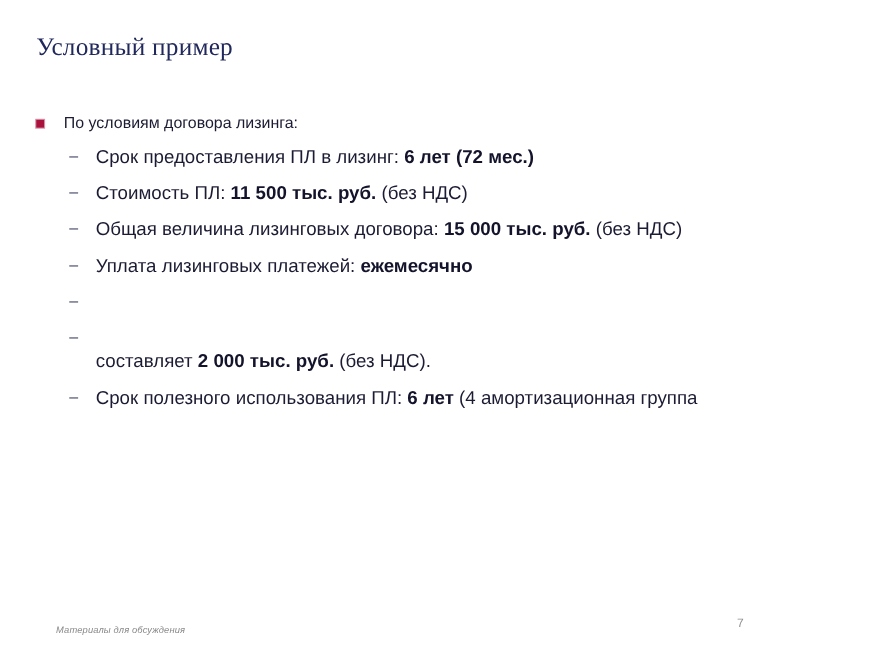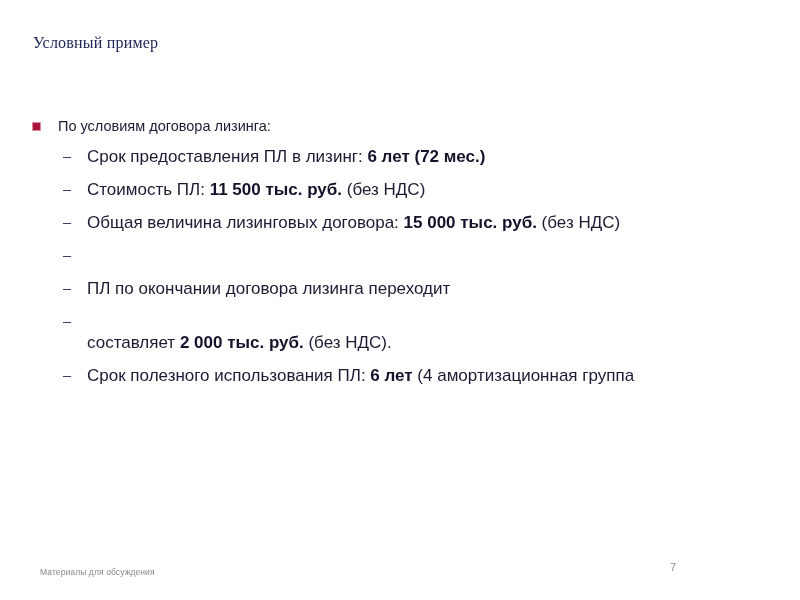--- a/index.html
+++ b/index.html
@@ -22,32 +22,32 @@
     inset: 0;
     background: #ffffff;
   }
 
   
   .slide-title {
     position: absolute;
     left: 33px;
     top: 29px;
     font-family: "Liberation Serif", "DejaVu Serif", serif;
-    font-size: 16px;
+    font-size: 23px;
     line-height: 28px;
     color: #21295c;
     letter-spacing: 0.2px;
     white-space: nowrap;
   }
 
   
   .body-block {
     position: absolute;
     left: 33px;
-    top: 116px;
+    top: 102px;
     width: 710px;
   }
 
   .lvl1-item {
     display: flex;
     align-items: flex-start;
     margin-bottom: 10px;
   }
   .sq-bullet {
     flex: 0 0 auto;
@@ -92,26 +92,27 @@
     max-width: 640px;
   }
   .lvl2-text b {
     font-weight: bold;
     color: #13132b;
   }
 
   
   .footer-note {
     position: absolute;
-    left: 40px;
+    left: 51px;
     top: 566px;
     font-size: 8.5px;
     line-height: 12px;
     color: #8a8a8a;
     letter-spacing: 0.1px;
+    font-style: italic;
   }
   .page-number {
     position: absolute;
     left: 670px;
     top: 560px;
     font-size: 11px;
     line-height: 14px;
     color: #8f8f8f;
   }
 </style>
@@ -137,24 +138,25 @@
         <li class="lvl2-item">
           <span class="dash-bullet">–</span>
           <span class="lvl2-text"><span>Стоимость ПЛ: </span><b>11 500 тыс. руб.</b><span> (без НДС)</span></span>
         </li>
         <li class="lvl2-item">
           <span class="dash-bullet">–</span>
           <span class="lvl2-text"><span>Общая величина лизинговых договора: </span><b>15 000 тыс. руб.</b><span> (без НДС)</span></span>
         </li>
         <li class="lvl2-item">
           <span class="dash-bullet">–</span>
+          <span class="lvl2-text"><span>Уплата лизинговых платежей: </span><b>ежемесячно</b></span>
         </li>
         <li class="lvl2-item">
           <span class="dash-bullet">–</span>
-          <span class="lvl2-text"><span>ПЛ по окончании договора лизинга переходит</span><br></span>
+          <span class="lvl2-text"><br></span>
         </li>
         <li class="lvl2-item">
           <span class="dash-bullet">–</span>
           <span class="lvl2-text"><br><span>составляет </span><b>2 000 тыс. руб.</b><span> (без НДС).</span></span>
         </li>
         <li class="lvl2-item">
           <span class="dash-bullet">–</span>
           <span class="lvl2-text"><span>Срок полезного использования ПЛ: </span><b>6 лет</b><span> (4 амортизационная группа</span><br></span>
         </li>
       </ul>

